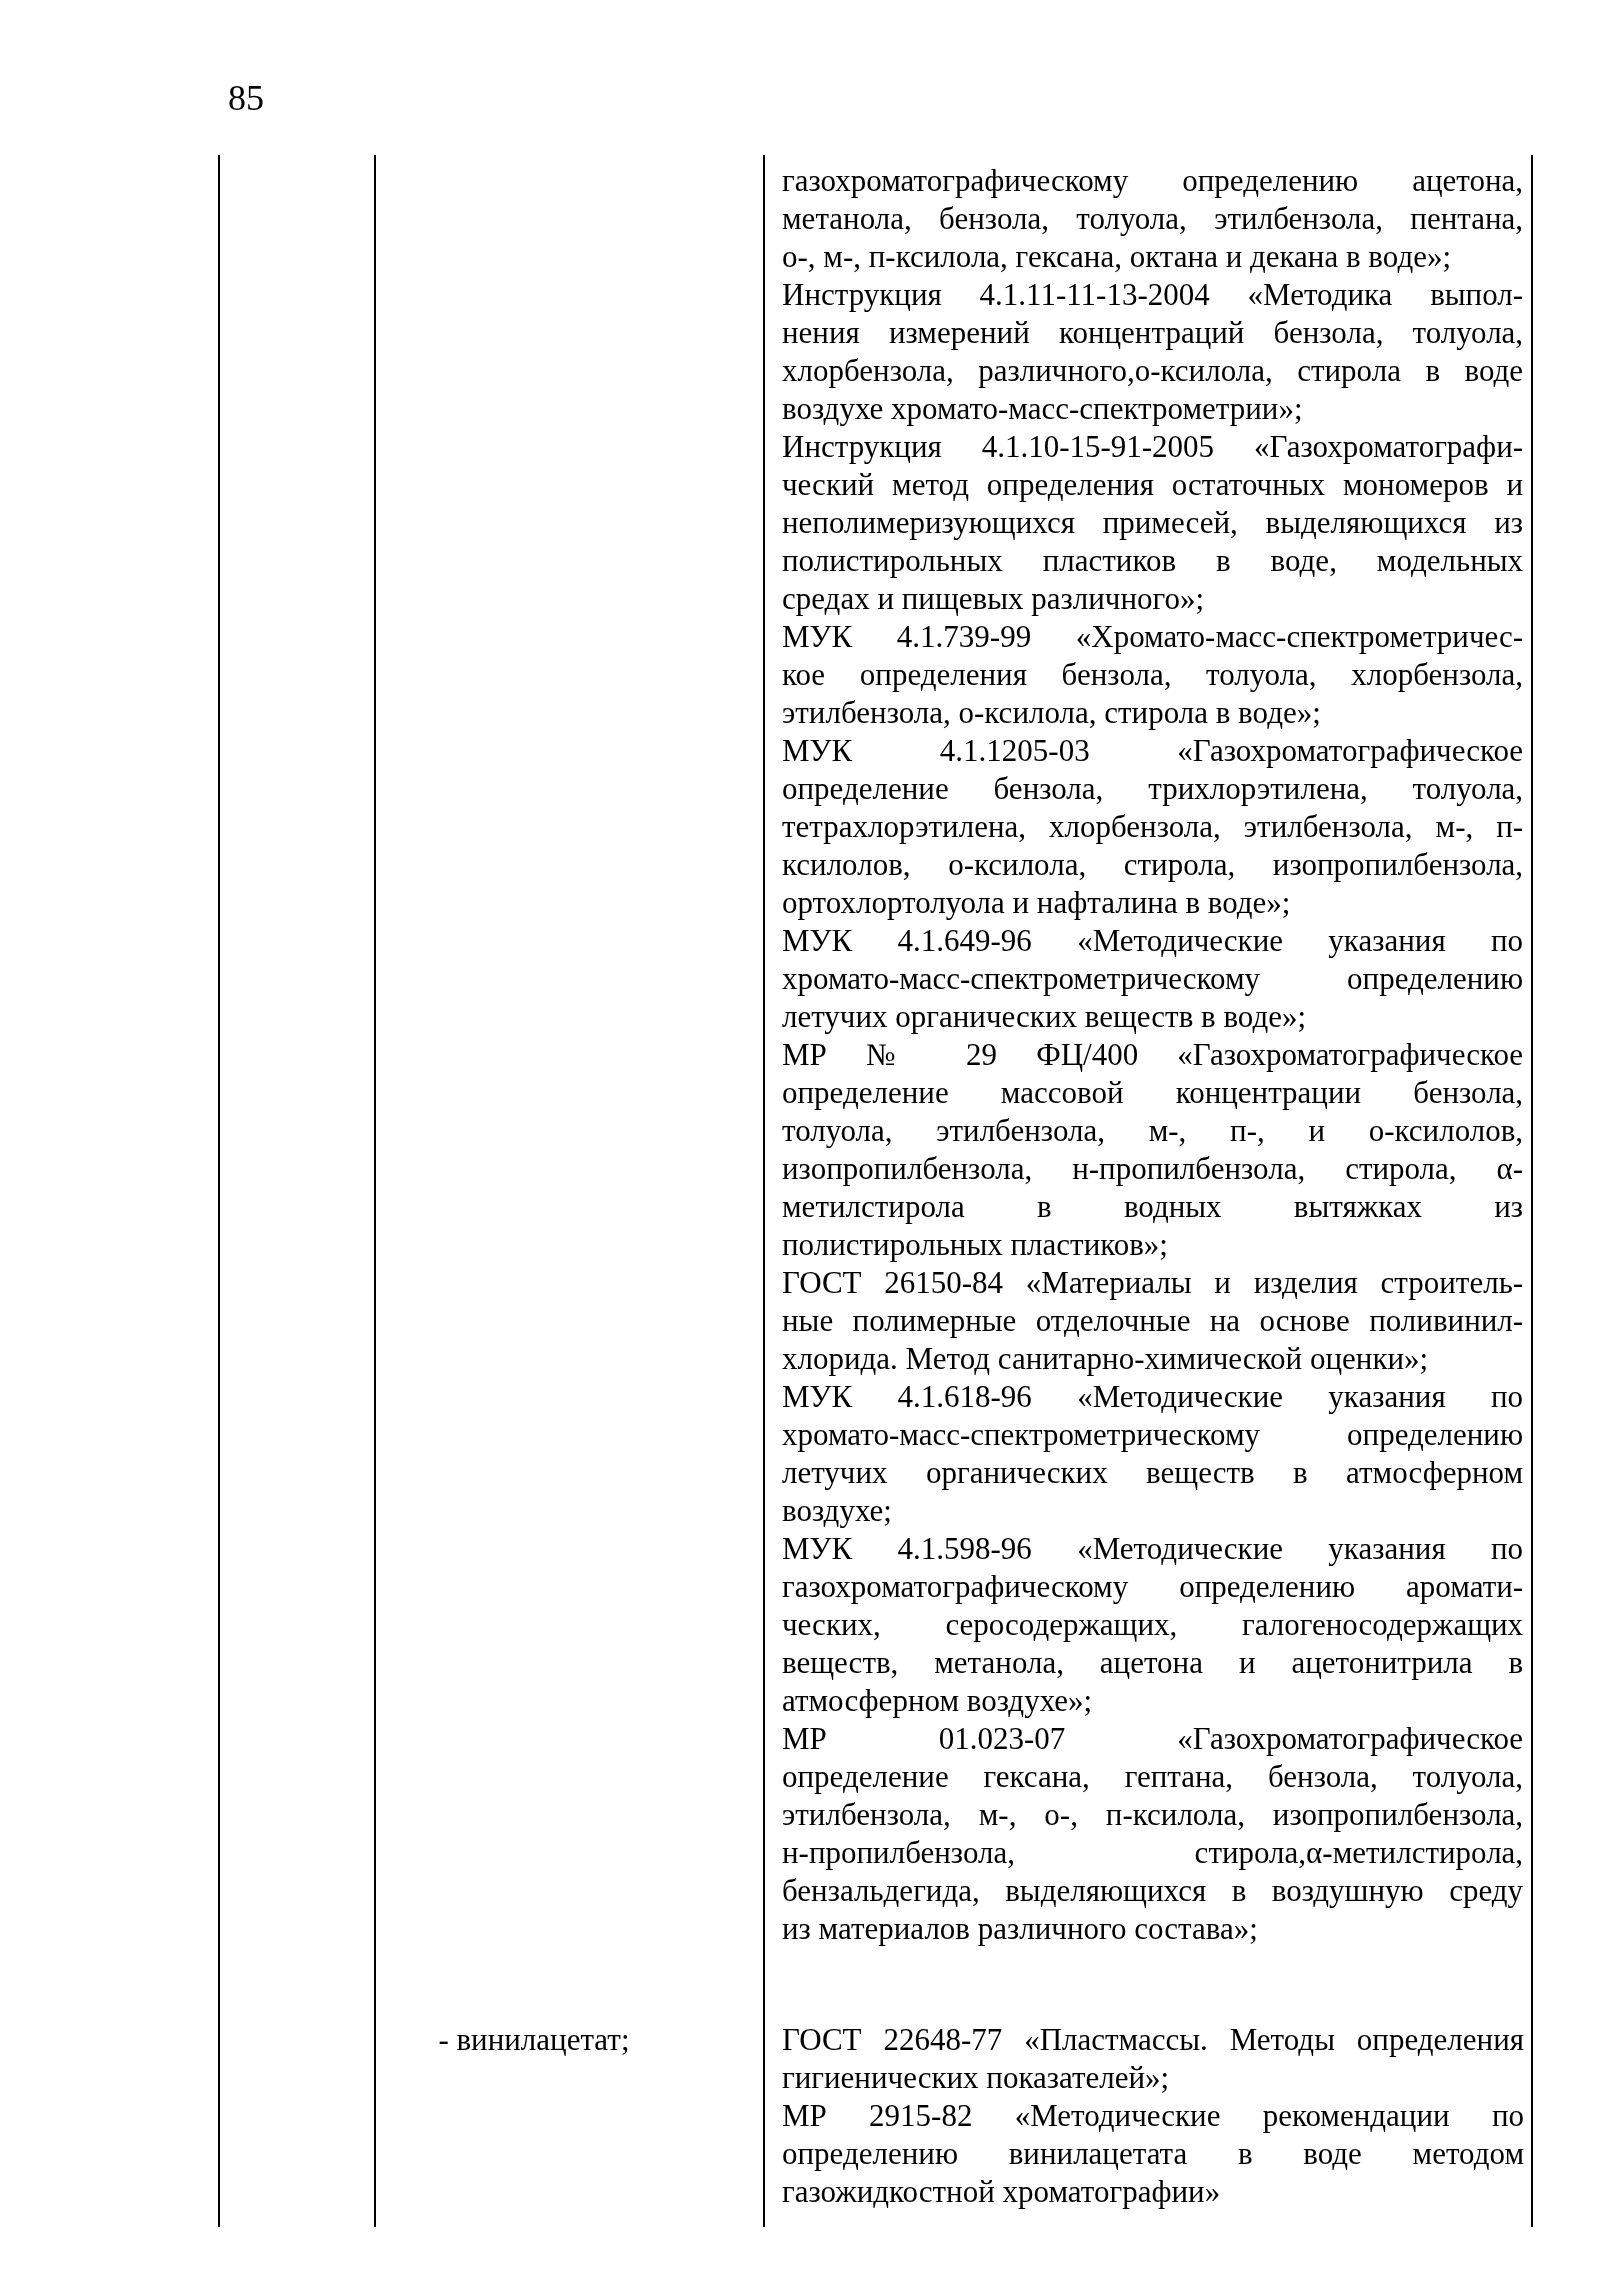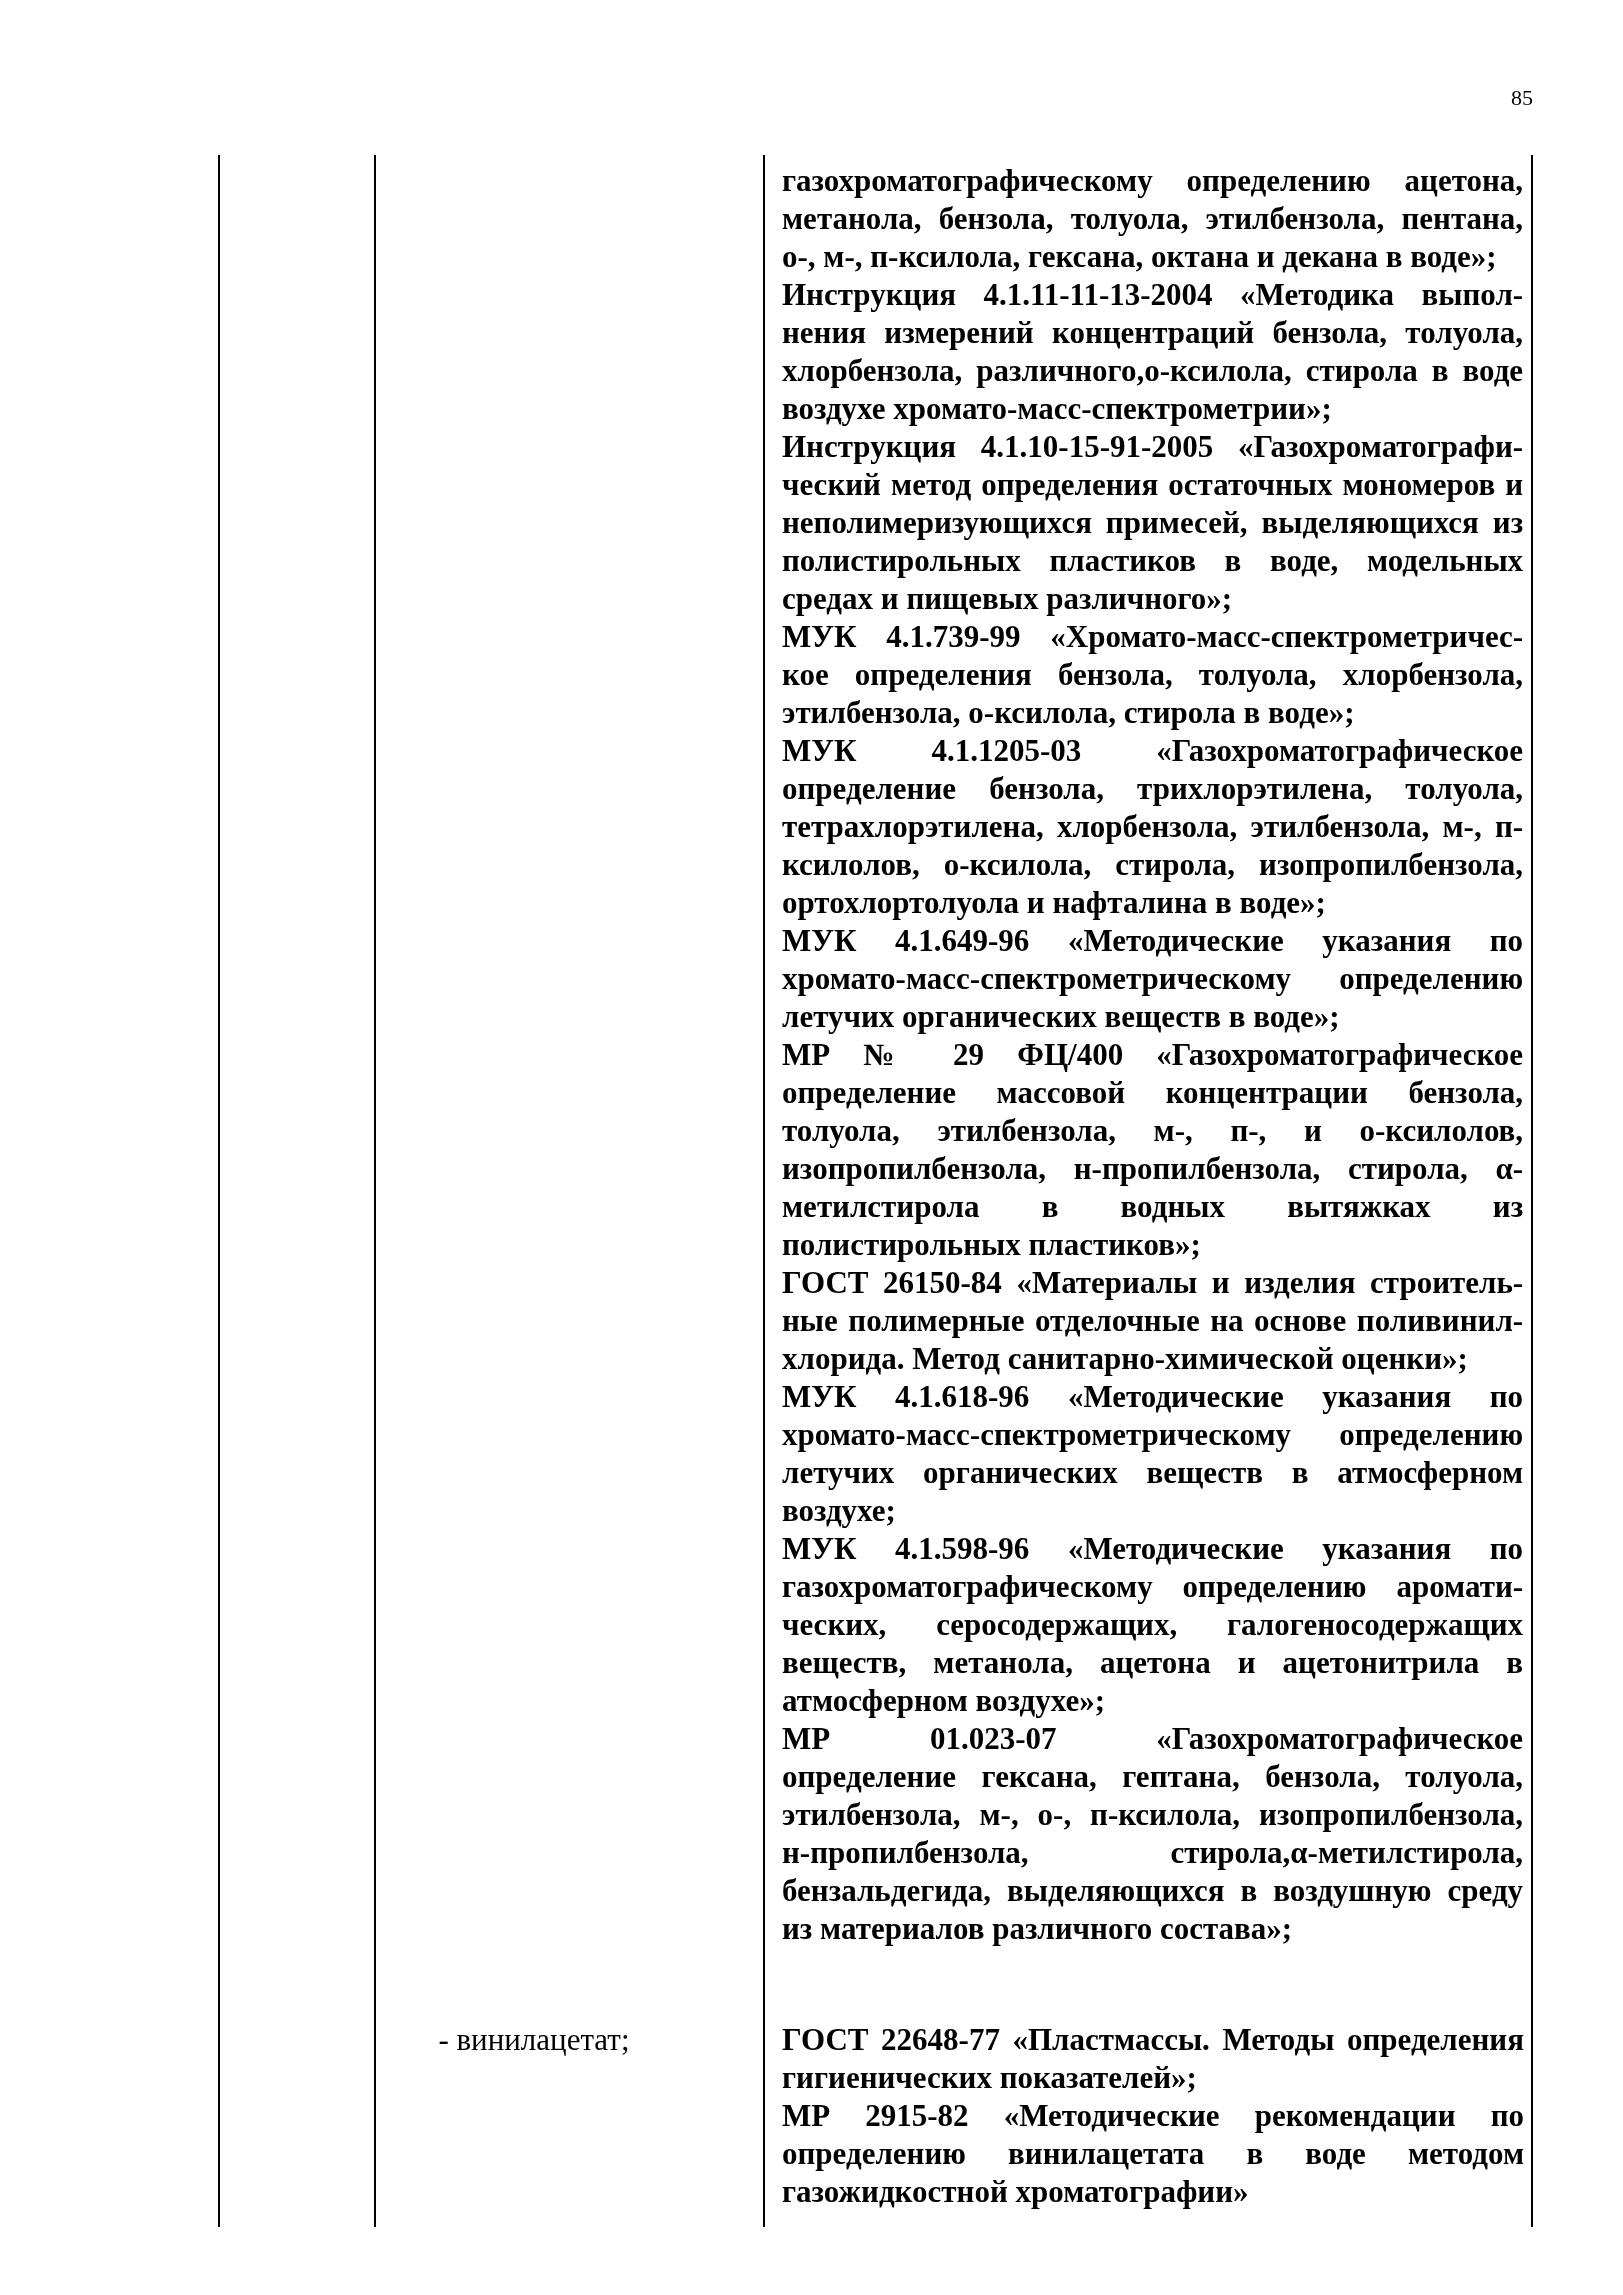--- a/index.html
+++ b/index.html
@@ -10,25 +10,25 @@
   body {
     position: relative;
     width: 1623px;
     height: 2295px;
     font-family: "Liberation Serif", "DejaVu Serif", serif;
     color: #000000;
     overflow: hidden;
   }
   .page-number {
     position: absolute;
-    left: 218px;
+    left: 228px;
     top: 79px;
     width: 1315px;
-    text-align: right;
-    font-size: 22px;
+    text-align: left;
+    font-size: 36px;
     line-height: 38px;
   }
   table.doc-table {
     position: absolute;
     left: 218px;
     top: 155px;
     width: 1315px;
     border-collapse: collapse;
     table-layout: fixed;
     height: 2072px;
@@ -51,21 +51,20 @@
   td.c3 {
     border-right: 2px solid #000;
   }
   tr.row-1 td.c3 { padding: 6.5px 7.9px 0 17px; }
   tr.row-2 td.c3 { padding: 34px 7px 0 17px; }
   tr.row-2 td.c2 { padding: 34px 6.5px 0 14.4px; }
   tr.row-1 { height: 1832px; }
   .line {
     text-align: left;
     white-space: normal;
-    font-weight: bold;
   }
   .line.full {
     text-align: justify;
     text-align-last: justify;
   }
   .substance {
     text-align: left;
     margin-left: 48px;
   }
 </style>

